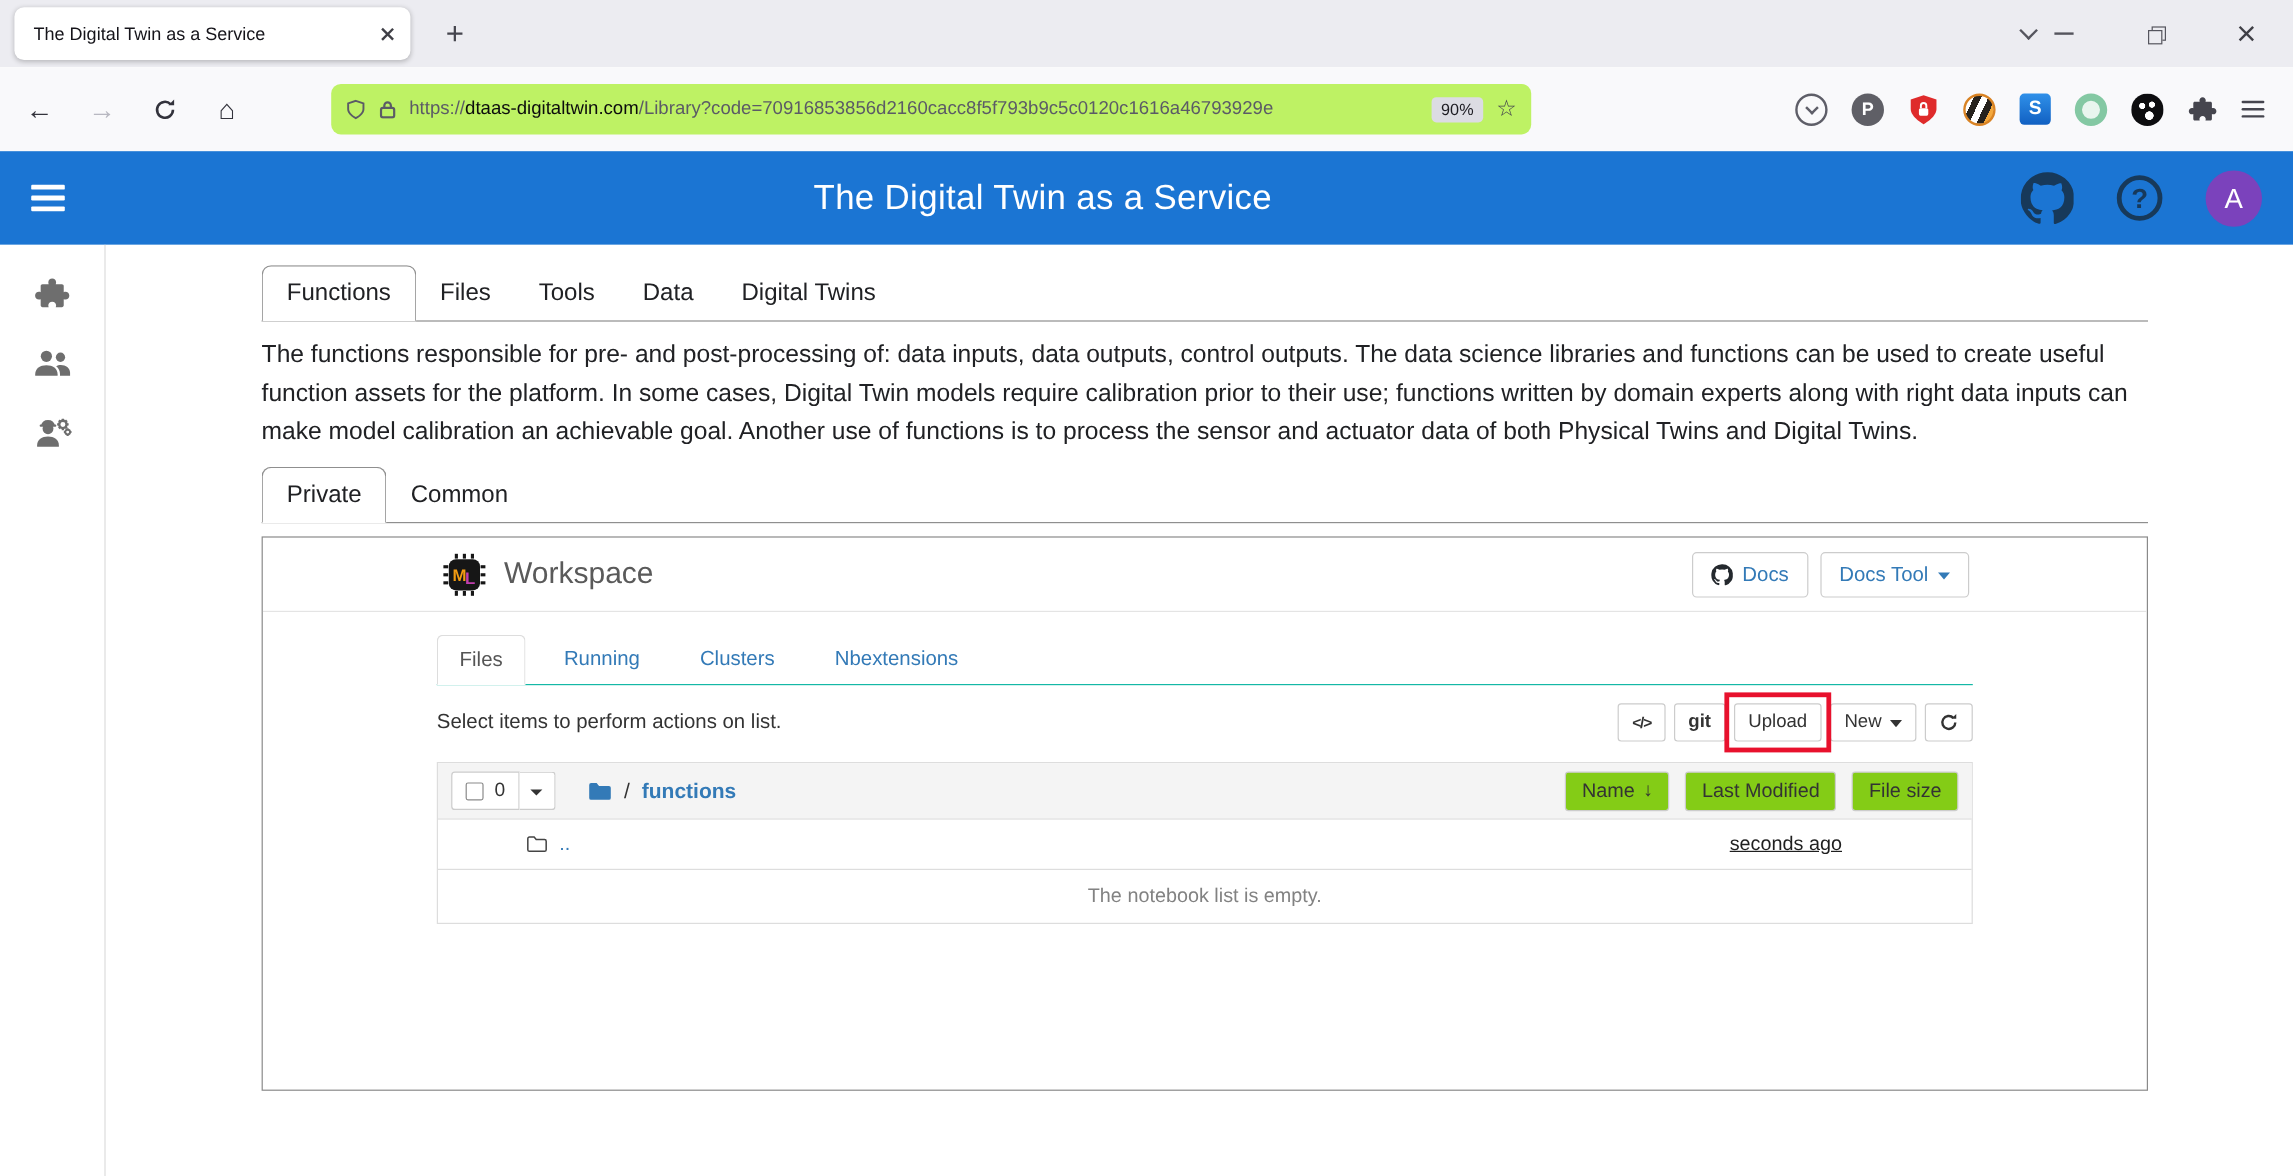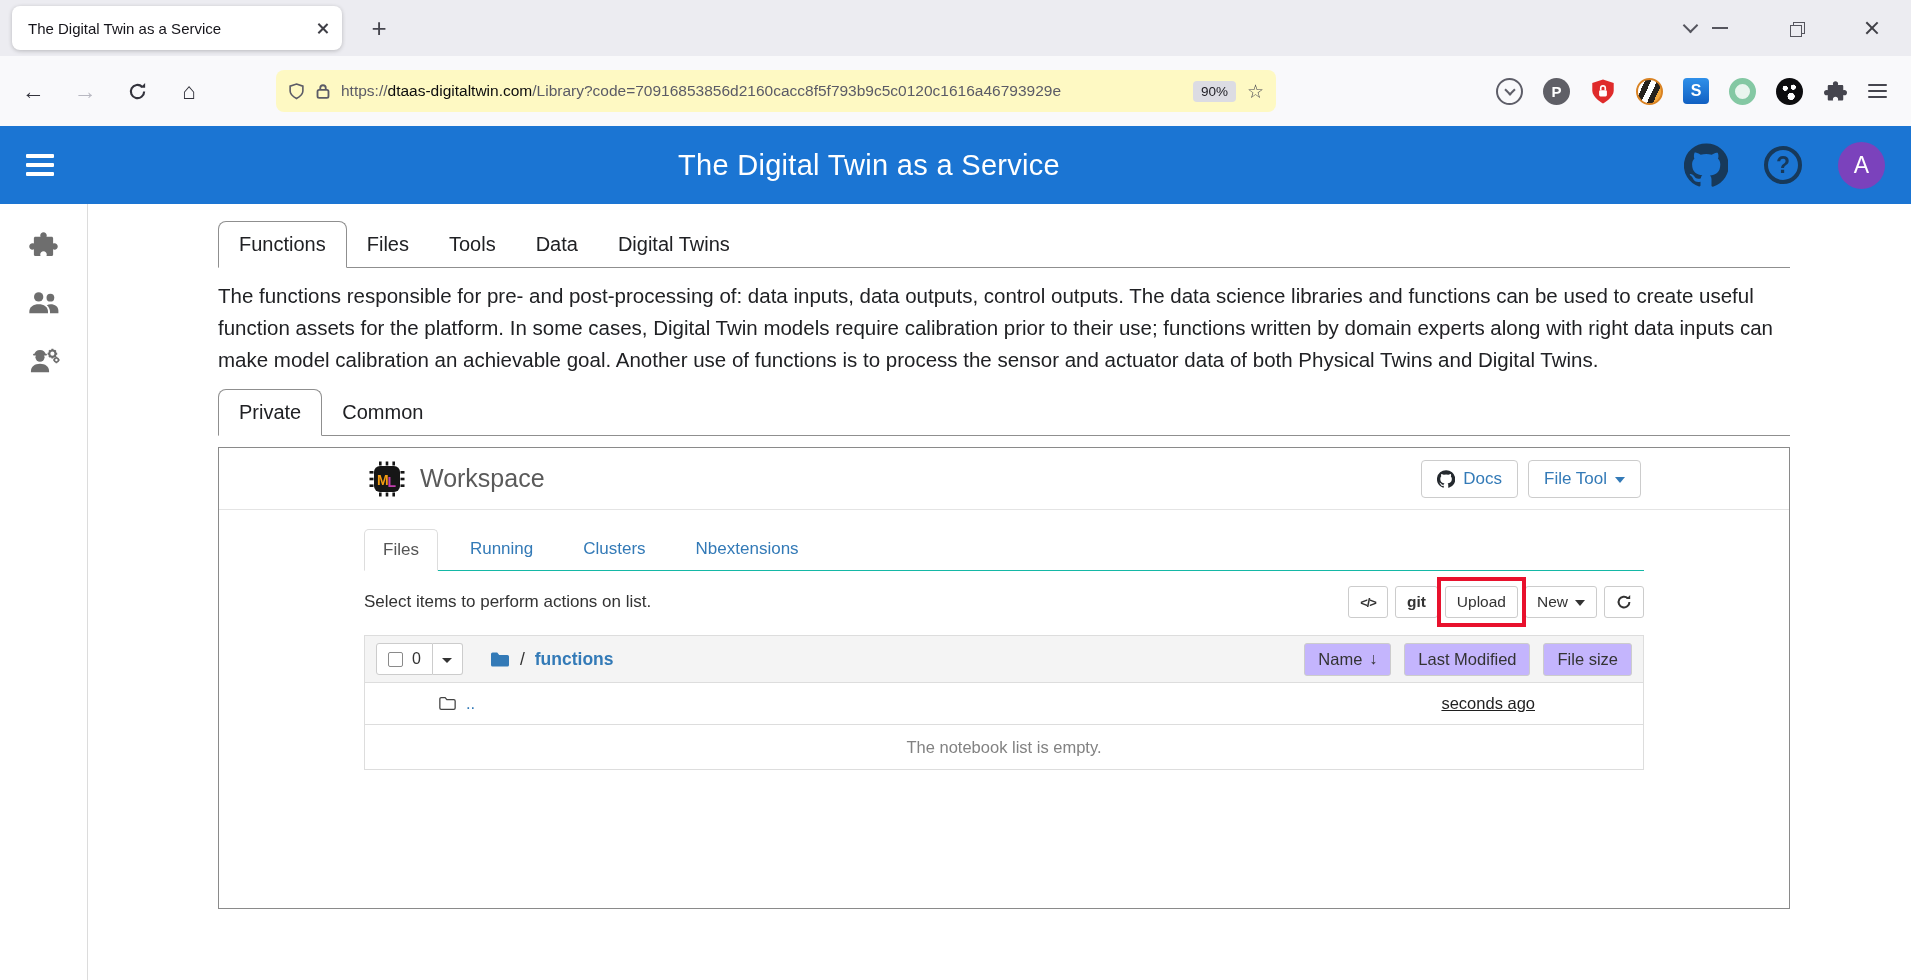--- a/index.html
+++ b/index.html
@@ -26,21 +26,21 @@
   .min-bar { width:16px; height:2px; background:#55555e; }
   .restore { position:relative; width:13px; height:13px; }
   .restore::before { content:""; position:absolute; left:3px; top:0; width:10px; height:10px; border:1.7px solid #55555e; background:#ececf1; }
   .restore::after  { content:""; position:absolute; left:0; top:3px; width:10px; height:10px; border:1.7px solid #55555e; background:#ececf1; }
   .x-big { width:16px; height:16px; } .x-big::before,.x-big::after { left:7px; height:16px; width:1.9px; }
 
   .navbar { height:70px; background:#f9f9fb; display:flex; align-items:center; padding:0 14px; }
   .nav-icon { width:38px; height:38px; border-radius:6px; display:flex; align-items:center; justify-content:center;
               font-size:23px; color:#33333c; margin-right:14px; }
   .nav-icon.disabled { color:#b8b8c1; }
-  .urlbar { margin-left:54px; width:1000px; height:42px; background:#fef9c3; border-radius:8px; display:flex;
+  .urlbar { margin-left:54px; width:1000px; height:42px; background:#bef264; border-radius:8px; display:flex;
             align-items:center; padding:0 12px; gap:11px; }
   .url-text { flex:1; font-size:15.5px; color:#5b5b66; white-space:nowrap; overflow:hidden; }
   .url-text .domain { color:#0c0c0d; }
   .zoom-badge { background:#dcdce3; color:#1c1b22; border-radius:4px; padding:3px 8px; font-size:13.5px; }
   .star { font-size:19px; color:#45454e; }
   .ext-row { margin-left:auto; display:flex; align-items:center; gap:20px; padding-right:10px; }
   .ci { width:27px; height:27px; border-radius:50%; display:flex; align-items:center; justify-content:center; }
   .pocket { border:2.4px solid #5e5e68; }
   .pocket .chev { width:8px; height:8px; border-color:#5e5e68; margin-top:-3px; }
   .pbadge { background:#5f5f66; color:#fff; font-size:15px; font-weight:700; }
@@ -115,21 +115,21 @@
   .chk-btn { display:inline-flex; align-items:center; gap:9px; background:#fff; border:1px solid #ccc;
              border-radius:3px 0 0 3px; height:32px; padding:0 11px; font-size:16px; color:#333; }
   .chk { width:15px; height:15px; border:1.6px solid #8a8a8a; border-radius:2px; background:#fff; }
   .caret-btn { width:30px; height:32px; background:#fff; border:1px solid #ccc; border-left:none;
                border-radius:0 3px 3px 0; display:flex; align-items:center; justify-content:center; color:#333; }
   .caret-btn .caret { border-top-width:5px; }
   .crumb { display:flex; align-items:center; gap:10px; margin-left:27px; font-size:17.5px; }
   .crumb .sep { color:#333; }
   .crumb .folder-name { color:#337ab7; font-weight:700; }
   .head-cols { margin-left:auto; display:flex; gap:13px; }
-  .col-btn { display:inline-flex; align-items:center; gap:7px; background:#c4b5fd; border:1px solid #ccc;
+  .col-btn { display:inline-flex; align-items:center; gap:7px; background:#84cc16; border:1px solid #ccc;
              border-radius:3px; height:33px; padding:0 13px; font-size:16.5px; color:#333; }
   .dn-arrow { font-weight:700; font-size:16px; }
   .t-row { height:42px; display:flex; align-items:center; border-top:1px solid #ddd; padding:0 12px; font-size:16.5px; }
   .t-row .fname { color:#337ab7; margin-left:10px; }
   .t-row .modified { margin-left:auto; margin-right:96px; color:#1f1f1f;text-decoration:underline; }
   .t-empty { height:45px; border-top:1px solid #ddd; display:flex; align-items:center; justify-content:center;
              color:#828282; font-size:16.5px; }
 </style>
 </head>
 <body>
@@ -297,21 +297,21 @@
               <span class="ws-brand-name">Workspace</span>
             </div>
             <div class="ws-actions">
               <div class="ws-btn">
                 <svg width="18" height="18" viewBox="0 0 24 24" fill="#24292e">
                     <path d="M12 .3a12 12 0 00-3.8 23.4c.6.1.8-.3.8-.6v-2c-3.3.7-4-1.6-4-1.6-.6-1.4-1.4-1.8-1.4-1.8-1.1-.8.1-.8.1-.8 1.2.1 1.9 1.3 1.9 1.3 1.1 1.9 2.9 1.3 3.6 1 .1-.8.4-1.3.8-1.6-2.7-.3-5.6-1.4-5.6-6 0-1.3.5-2.4 1.3-3.2-.2-.3-.6-1.6.1-3.2 0 0 1-.3 3.3 1.2a11.5 11.5 0 016 0C17.4 5 18.4 5.3 18.4 5.3c.7 1.6.3 2.9.1 3.2.8.8 1.3 1.9 1.3 3.2 0 4.6-2.9 5.7-5.6 6 .4.4.8 1.1.8 2.2v3.3c0 .3.2.7.8.6A12 12 0 0012 .3z"></path>
                   </svg>
                 <span>Docs</span>
               </div>
               <div class="ws-btn">
-                <span>File Tool</span>
+                <span>Docs Tool</span>
                 <i class="caret"></i>
               </div>
             </div>
           </div>
 
           <div class="jp-body">
             <div class="jp-tabs">
               <div class="jp-tab active">Files</div>
               <div class="jp-tab">Running</div>
               <div class="jp-tab">Clusters</div>

